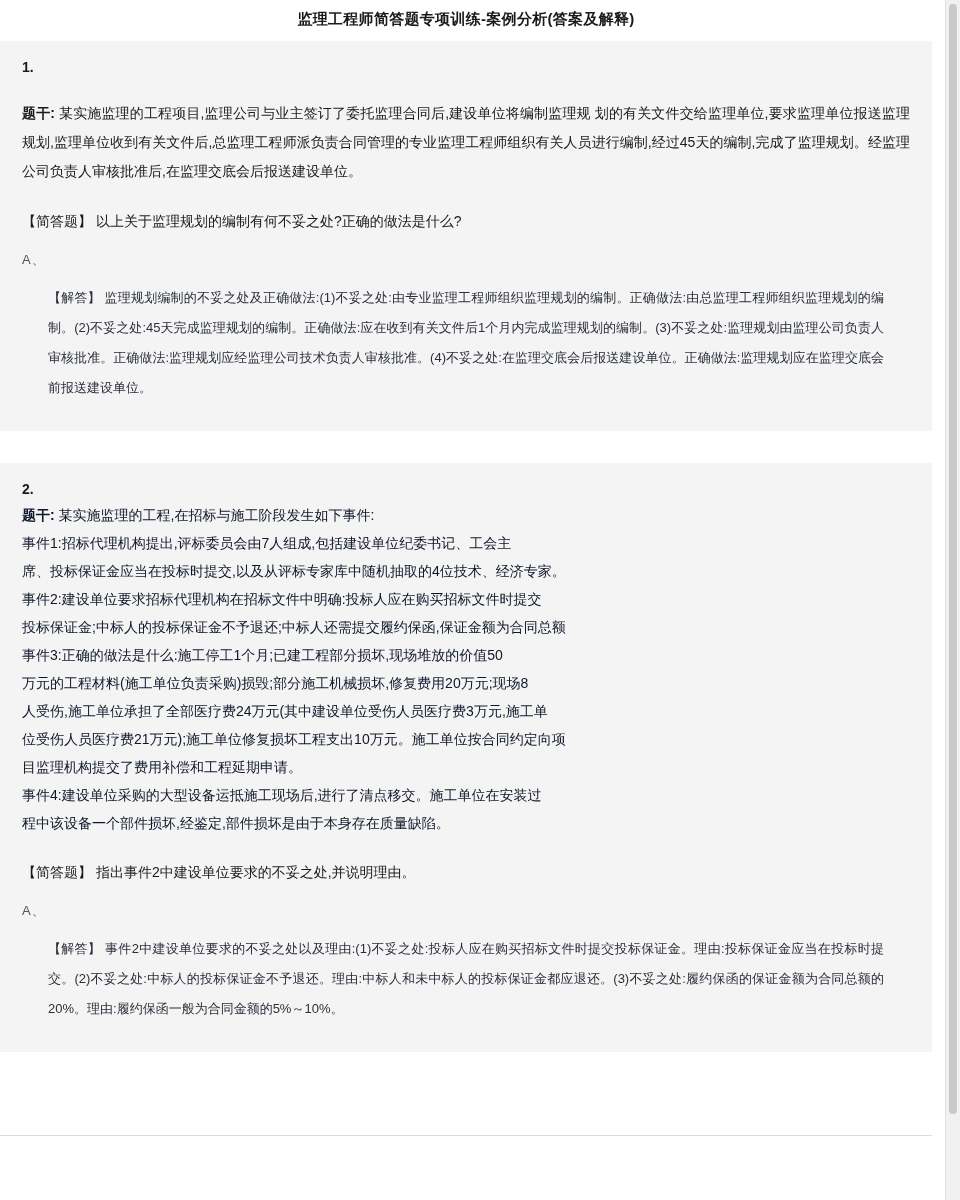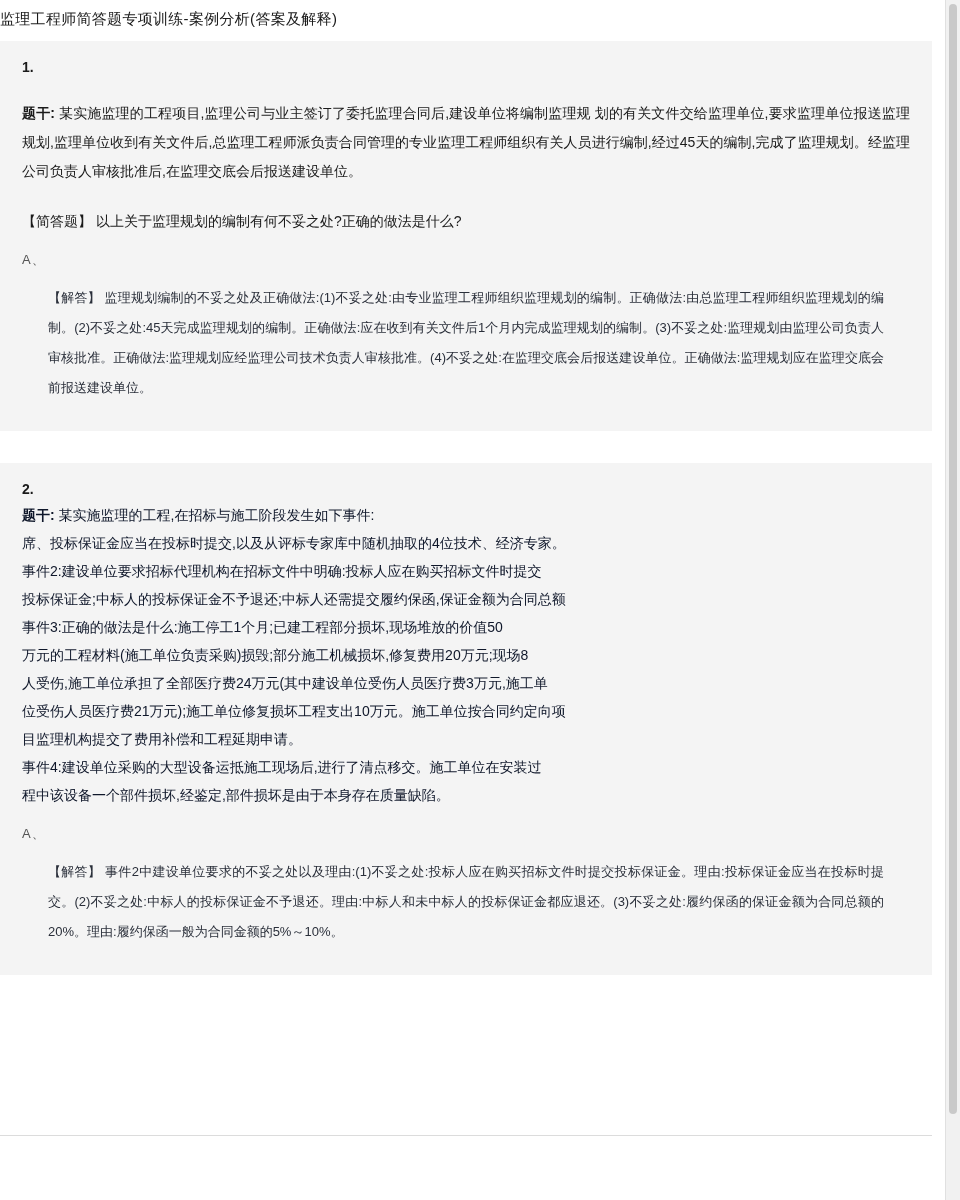--- a/index.html
+++ b/index.html
@@ -12,23 +12,23 @@
     min-height: 1200px;
     font-family: "Liberation Sans", sans-serif;
     color: #1a1a1a;
     position: relative;
   }
   .page {
     width: 932px;
     position: relative;
   }
   .doc-title {
-    text-align: left;
+    text-align: center;
     font-size: 15px;
-    font-weight: normal;
+    font-weight: bold;
     color: #1a1a1a;
     padding: 10px 0 12px 0;
     letter-spacing: 0.3px;
   }
   .question-block {
     background: #f4f4f4;
     padding: 18px 22px 22px 22px;
     margin: 0 0 0 0;
     box-sizing: border-box;
     width: 932px;
@@ -139,30 +139,35 @@
   </div>
 
   <div class="spacer-white"></div>
 
   <div class="question-block">
     <div class="q-number">2.</div>
     <div class="stem-line">
       <span class="stem-label">题干:</span>
       <span>某实施监理的工程,在招标与施工阶段发生如下事件:</span>
     </div>
+    <div class="stem-line">事件1:招标代理机构提出,评标委员会由7人组成,包括建设单位纪委书记、工会主</div>
     <div class="stem-line">席、投标保证金应当在投标时提交,以及从评标专家库中随机抽取的4位技术、经济专家。</div>
     <div class="stem-line">事件2:建设单位要求招标代理机构在招标文件中明确:投标人应在购买招标文件时提交</div>
     <div class="stem-line">投标保证金;中标人的投标保证金不予退还;中标人还需提交履约保函,保证金额为合同总额</div>
     <div class="stem-line">事件3:正确的做法是什么:施工停工1个月;已建工程部分损坏,现场堆放的价值50</div>
     <div class="stem-line">万元的工程材料(施工单位负责采购)损毁;部分施工机械损坏,修复费用20万元;现场8</div>
     <div class="stem-line">人受伤,施工单位承担了全部医疗费24万元(其中建设单位受伤人员医疗费3万元,施工单</div>
     <div class="stem-line">位受伤人员医疗费21万元);施工单位修复损坏工程支出10万元。施工单位按合同约定向项</div>
     <div class="stem-line">目监理机构提交了费用补偿和工程延期申请。</div>
     <div class="stem-line">事件4:建设单位采购的大型设备运抵施工现场后,进行了清点移交。施工单位在安装过</div>
     <div class="stem-line">程中该设备一个部件损坏,经鉴定,部件损坏是由于本身存在质量缺陷。</div>
+    <div class="ask-line">
+      <span>【简答题】</span>
+      <span>指出事件2中建设单位要求的不妥之处,并说明理由。</span>
+    </div>
     <div class="answer-mark">A、</div>
     <div class="explain-box">
       <span class="explain-label">【解答】</span>
       <span>事件2中建设单位要求的不妥之处以及理由:(1)不妥之处:投标人应在购买招标文件时提交投标保证金。理由:投标保证金应当在投标时提交。(2)不妥之处:中标人的投标保证金不予退还。理由:中标人和未中标人的投标保证金都应退还。(3)不妥之处:履约保函的保证金额为合同总额的20%。理由:履约保函一般为合同金额的5%～10%。</span>
     </div>
   </div>
 
   <div class="tail-white"></div>
   <div class="bottom-rule"></div>
 </div>

